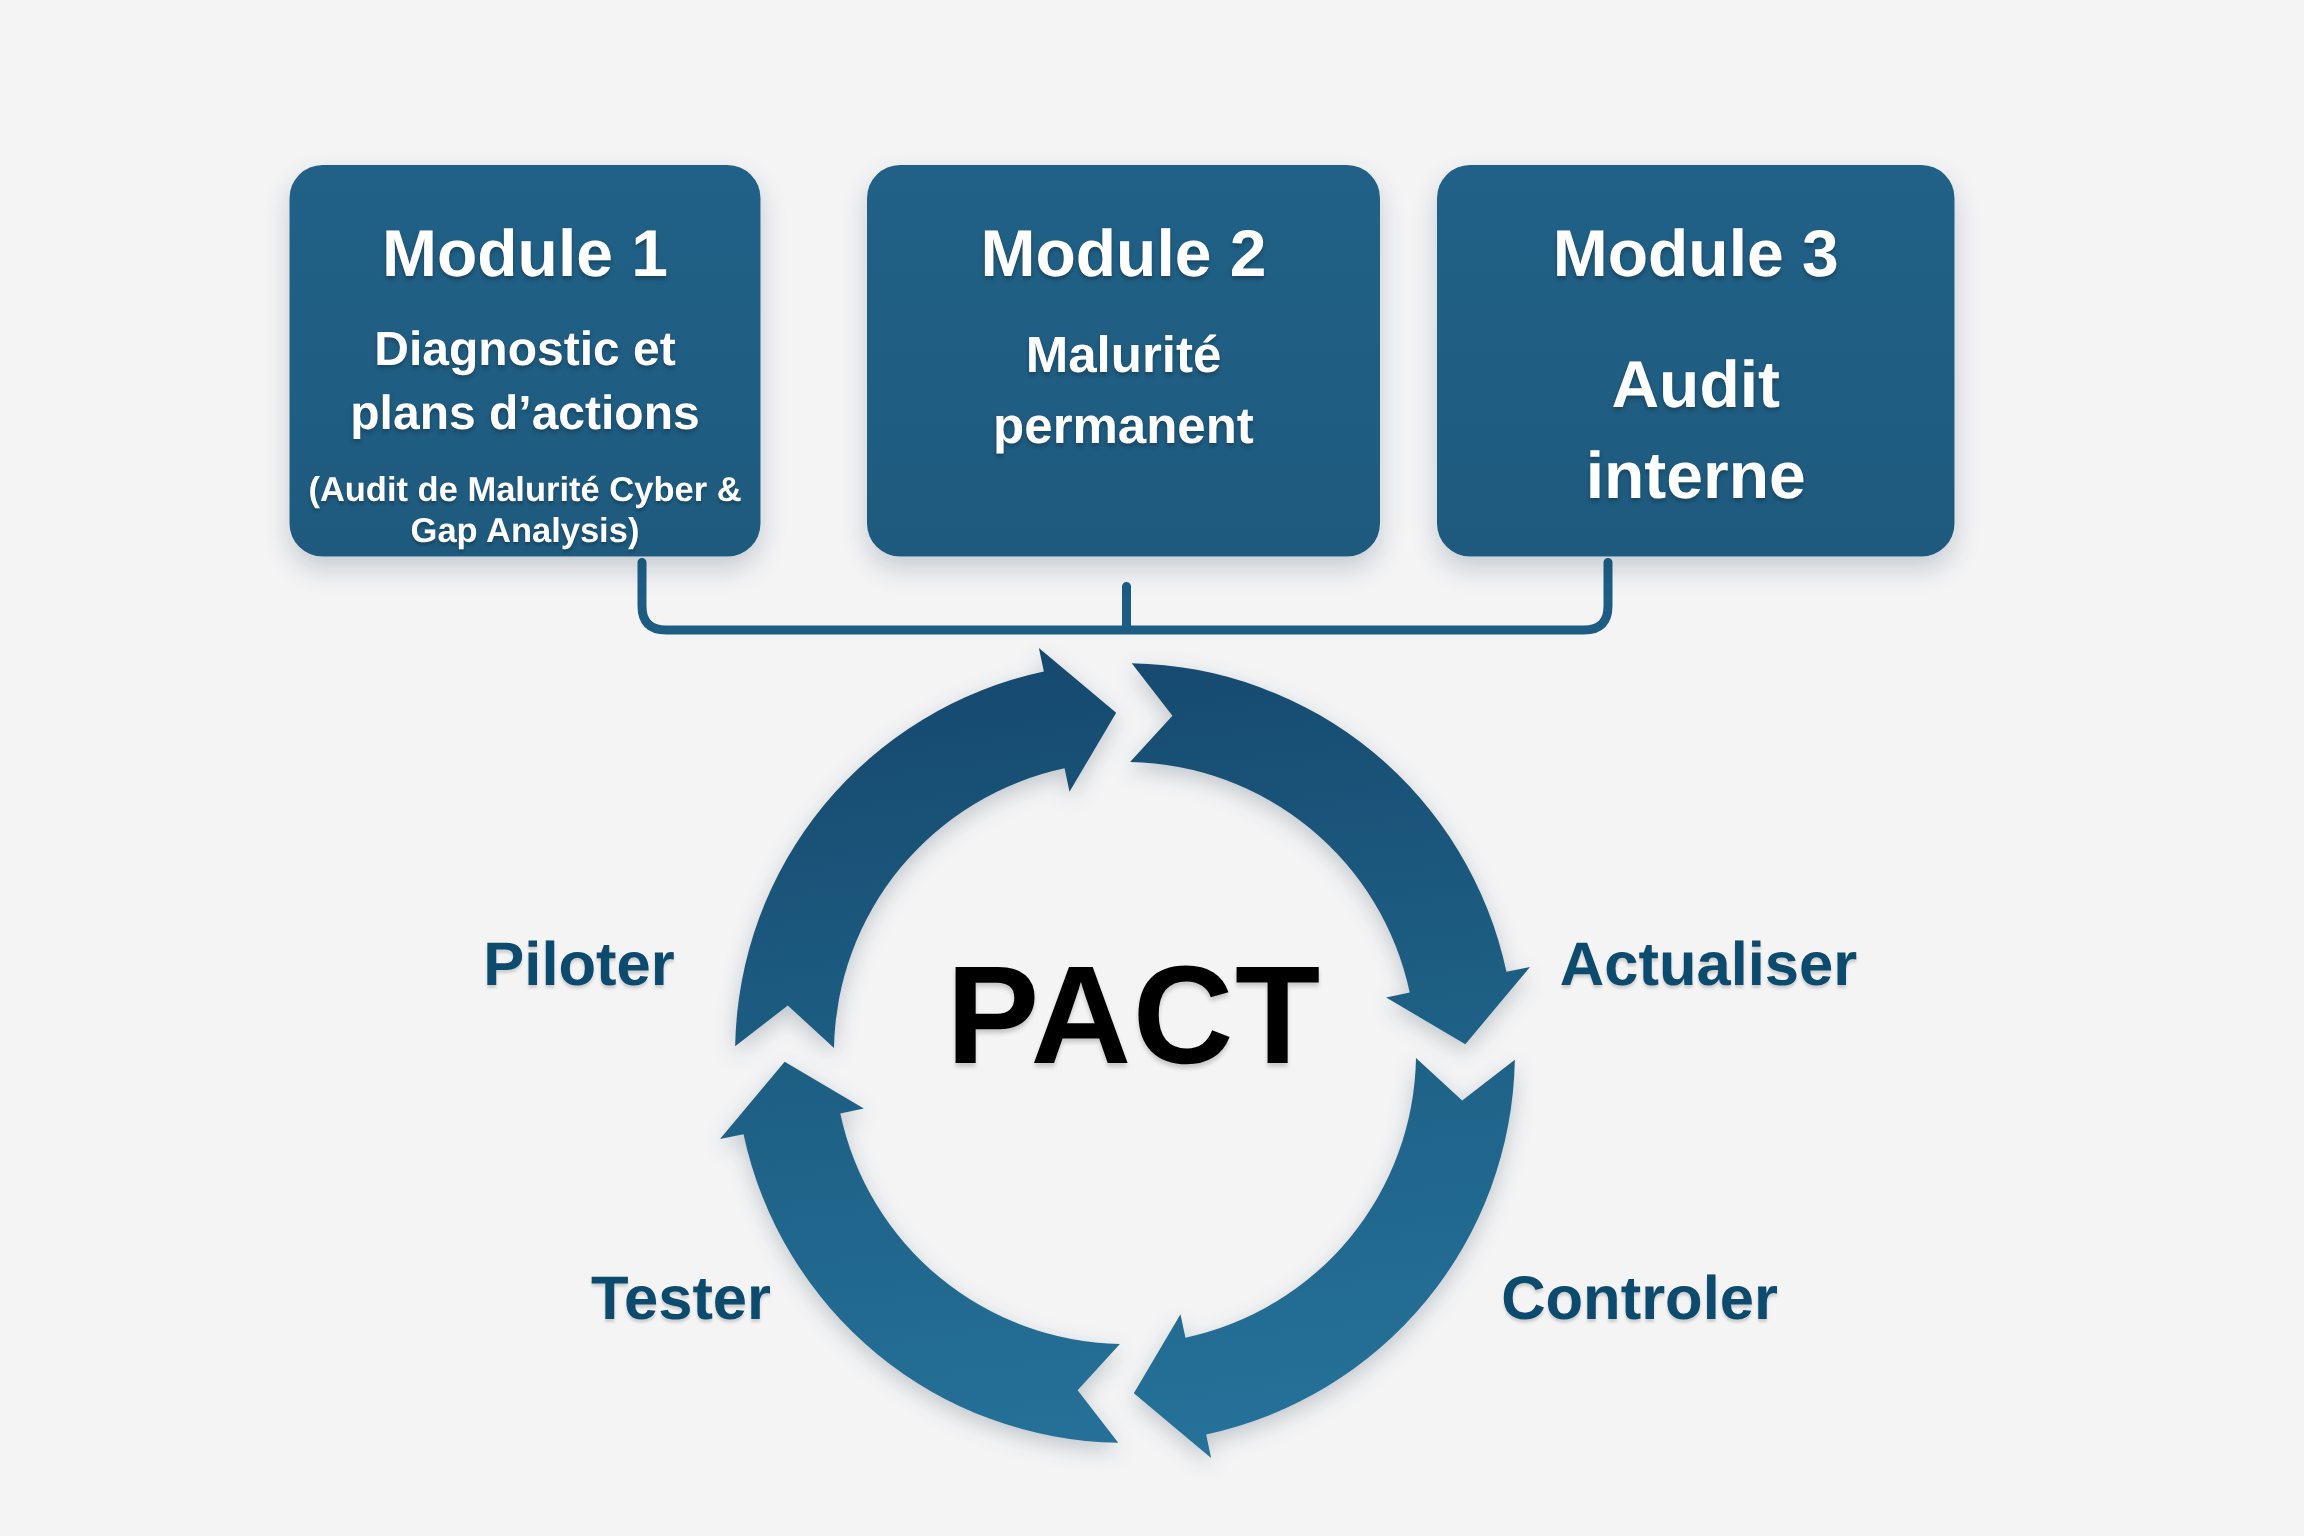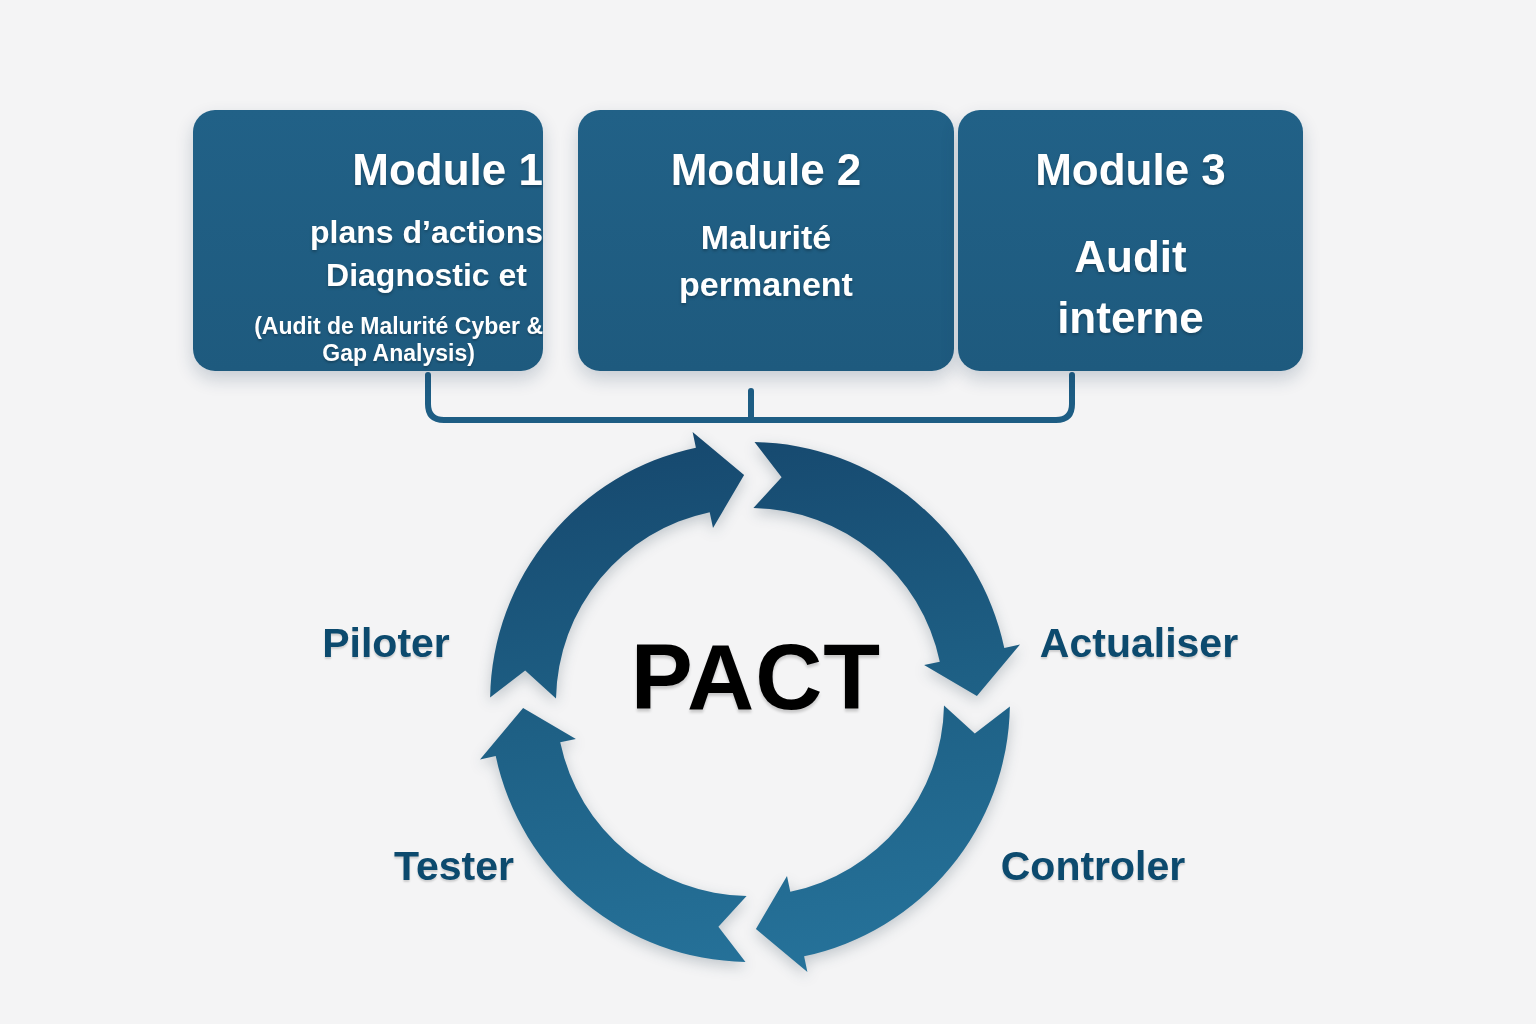--- a/index.html
+++ b/index.html
@@ -22,22 +22,22 @@
     top:110px;height:261px;
     background:linear-gradient(180deg,#216187 0%,#1e5a7e 100%);
     border-radius:22px;
     box-shadow:0 8px 18px rgba(20,50,80,.20);
     color:#ffffff;
     display:flex;flex-direction:column;align-items:center;
     box-sizing:border-box;
     padding-top:34px;
     text-align:center;
   }
-  .module-card.m1{left:193px;width:350px;align-items:flex-end;}
-  .module-card.m2{left:578px;width:376px;}
+  .module-card.m1{left:193px;width:314px;}
+  .module-card.m2{left:578px;width:342px;}
   .module-card.m3{left:958px;width:345px;}
 
   .module-title{
     font-size:44px;font-weight:700;line-height:1.2;
     text-shadow:0 2px 3px rgba(0,0,0,.28);
   }
   .module-subtitle{
     font-weight:700;
     text-shadow:0 2px 3px rgba(0,0,0,.25);
   }
@@ -91,22 +91,22 @@
       <path fill="url(#cycleGrad)" d="M -259.9 -4.5 A 260 260 0 0 1 -54.1 -254.3 L -57.4 -270 L -5.9 -226.9 L -37 -174.1 L -40.3 -189.8 A 194 194 0 0 0 -194 -3.4 L -224.8 -31.6 Z"></path>
       <path fill="url(#cycleGrad)" d="M 4.5 -259.9 A 260 260 0 0 1 254.3 -54.1 L 270 -57.4 L 226.9 -5.9 L 174.1 -37 L 189.8 -40.3 A 194 194 0 0 0 3.4 -194 L 31.6 -224.8 Z"></path>
       <path fill="url(#cycleGrad)" d="M 259.9 4.5 A 260 260 0 0 1 54.1 254.3 L 57.4 270 L 5.9 226.9 L 37 174.1 L 40.3 189.8 A 194 194 0 0 0 194 3.4 L 224.8 31.6 Z"></path>
       <path fill="url(#cycleGrad)" d="M -4.5 259.9 A 260 260 0 0 1 -254.3 54.1 L -270 57.4 L -226.9 5.9 L -174.1 37 L -189.8 40.3 A 194 194 0 0 0 -3.4 194 L -31.6 224.8 Z"></path>
     </g>
   </svg>
 
   <div class="module-card m1">
     <div class="module-title">Module 1</div>
     <div class="module-subtitle">
+      <div>Diagnostic et</div>
       <div>plans d’actions</div>
-      <div>Diagnostic et</div>
     </div>
     <div class="module-note">
       <div>(Audit de Malurité Cyber &amp;</div>
       <div>Gap Analysis)</div>
     </div>
   </div>
 
   <div class="module-card m2">
     <div class="module-title">Module 2</div>
     <div class="module-subtitle">

